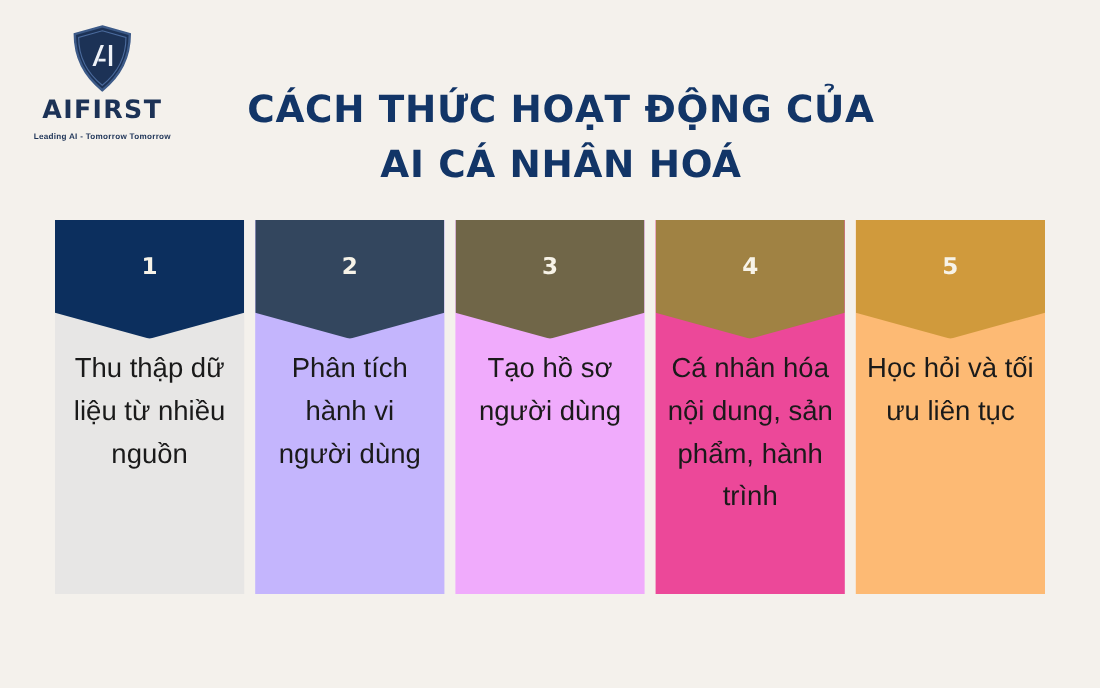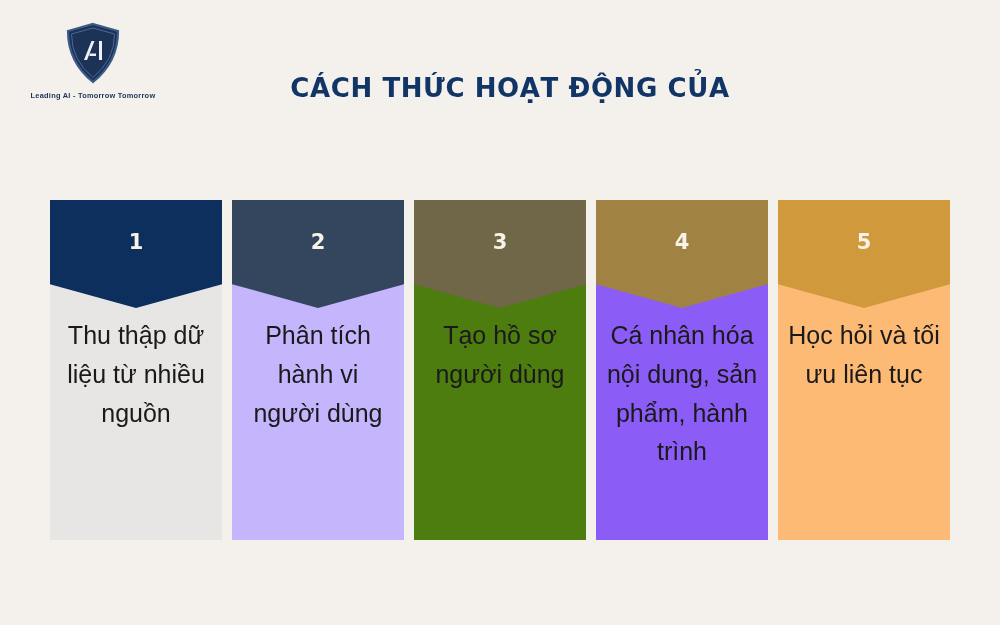--- a/index.html
+++ b/index.html
@@ -54,21 +54,21 @@
   
   #page-title {
     position: absolute;
     left: 190px;
     top: 52px;
     width: 640px;
     text-align: center;
     color: #123567;
     font-family: "DejaVu Sans", sans-serif;
     font-weight: 700;
-    font-size: 26px;
+    font-size: 34px;
     letter-spacing: 0.6px;
     line-height: 1.48;
   }
   #page-title .line {
     display: block;
   }
 
   
   #steps-row {
     position: absolute;
@@ -123,25 +123,27 @@
 <div id="brand-logo">
   <span class="shield-wrap">
     <svg viewBox="0 0 56 62" width="56" height="62" xmlns="http://www.w3.org/2000/svg">
       <path d="M28 2 L53 9 Q53 40 28 60 Q3 40 3 9 Z" fill="#1c3256" stroke="#3c5a88" stroke-width="2.2"></path>
       <path d="M28 6 L49.5 12 Q49.5 38 28 55.5 Q6.5 38 6.5 12 Z" fill="none" stroke="#4a6a9c" stroke-width="1"></path>
       <path d="M19 38 L26.5 19 L29.5 19 L22 38 Z" fill="#eef2f8"></path>
       <path d="M24.5 31.5 L31 31.5 L31 34 L24.5 34 Z" fill="#eef2f8"></path>
       <path d="M34 19 L37 19 L37 38 L34 38 Z" fill="#eef2f8"></path>
     </svg>
   </span>
+  <span class="wordmark">AIFIRST</span>
   <span class="tagline">Leading AI - Tomorrow Tomorrow</span>
 </div>
 
 <h1 id="page-title" style="color: rgb(18, 53, 103);">
   <span class="line">CÁCH THỨC HOẠT ĐỘNG CỦA</span>
+  <span class="line">AI CÁ NHÂN HOÁ</span>
 </h1>
 
 <div id="steps-row">
 
   <div class="step-card">
     <div class="step-body" style="background: rgb(231, 230, 229);">
       <span class="step-text">Thu thập dữ liệu từ nhiều nguồn</span>
     </div>
     <div class="step-header" style="background: rgb(12, 47, 94);">
       <span>1</span>
@@ -151,30 +153,30 @@
   <div class="step-card">
     <div class="step-body" style="background: #c4b5fd;">
       <span class="step-text">Phân tích hành vi người dùng</span>
     </div>
     <div class="step-header" style="background: rgb(51, 70, 94);">
       <span>2</span>
     </div>
   </div>
 
   <div class="step-card cool">
-    <div class="step-body" style="background: #4d7c0f;">
+    <div class="step-body" style="background: #f0abfc;">
       <span class="step-text">Tạo hồ sơ người dùng</span>
     </div>
     <div class="step-header" style="background: rgb(112, 102, 72);">
       <span>3</span>
     </div>
   </div>
 
   <div class="step-card cool">
-    <div class="step-body" style="background: #8b5cf6;">
+    <div class="step-body" style="background: #ec4899;">
       <span class="step-text">Cá nhân hóa nội dung, sản phẩm, hành trình</span>
     </div>
     <div class="step-header" style="background: rgb(160, 130, 67);">
       <span>4</span>
     </div>
   </div>
 
   <div class="step-card cool">
     <div class="step-body" style="background: #fdba74;">
       <span class="step-text">Học hỏi và tối ưu liên tục</span>

